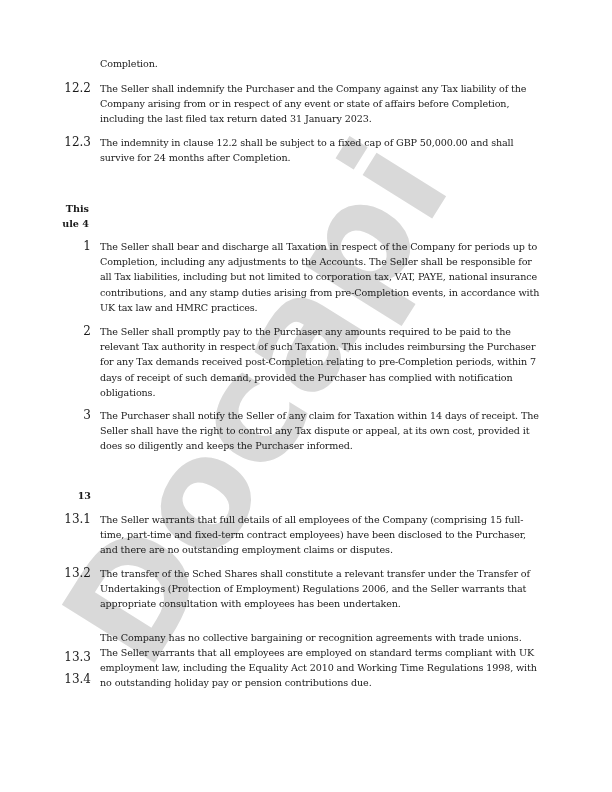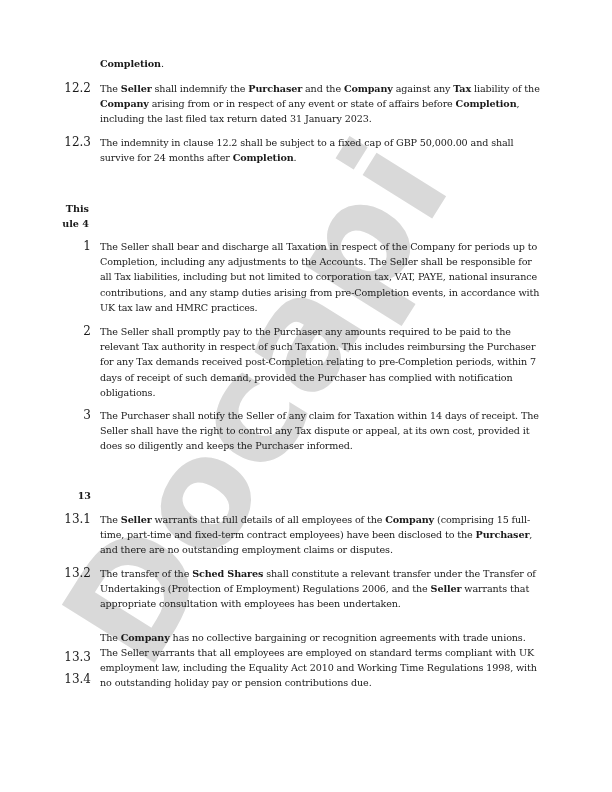--- a/index.html
+++ b/index.html
@@ -10,21 +10,21 @@
     }
     .page { position: absolute; left: 0; top: 0; width: 612px; height: 792px; }
     .num {
       position: absolute; width: 40px; text-align: right;
       font-size: 12px; line-height: 15.2px;
     }
     .body {
       position: absolute; left: 100px; width: 440px;
       font-size: 9.6px; line-height: 15.2px; letter-spacing: -0.12px;
     }
-    .b { font-weight: bold; }
+    .b { font-weight: normal; }
     .head { font-weight: bold; font-size: 9.6px; }
     .watermark {
       position: absolute; left: 0; top: 0; width: 612px; height: 792px;
       pointer-events: none; z-index: 0;
     }
     .content { position: absolute; left: 0; top: 0; width: 612px; height: 792px; z-index: 1; }
   </style>
 </head>
 <body>
 

